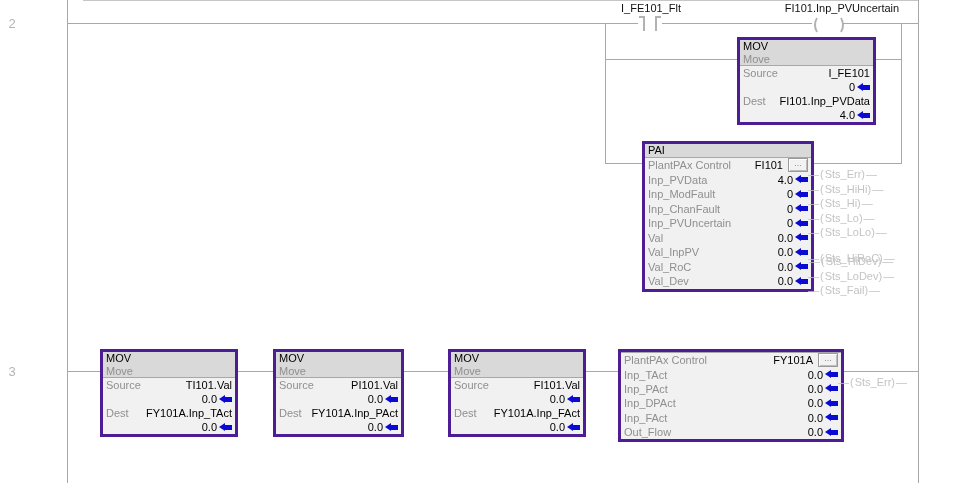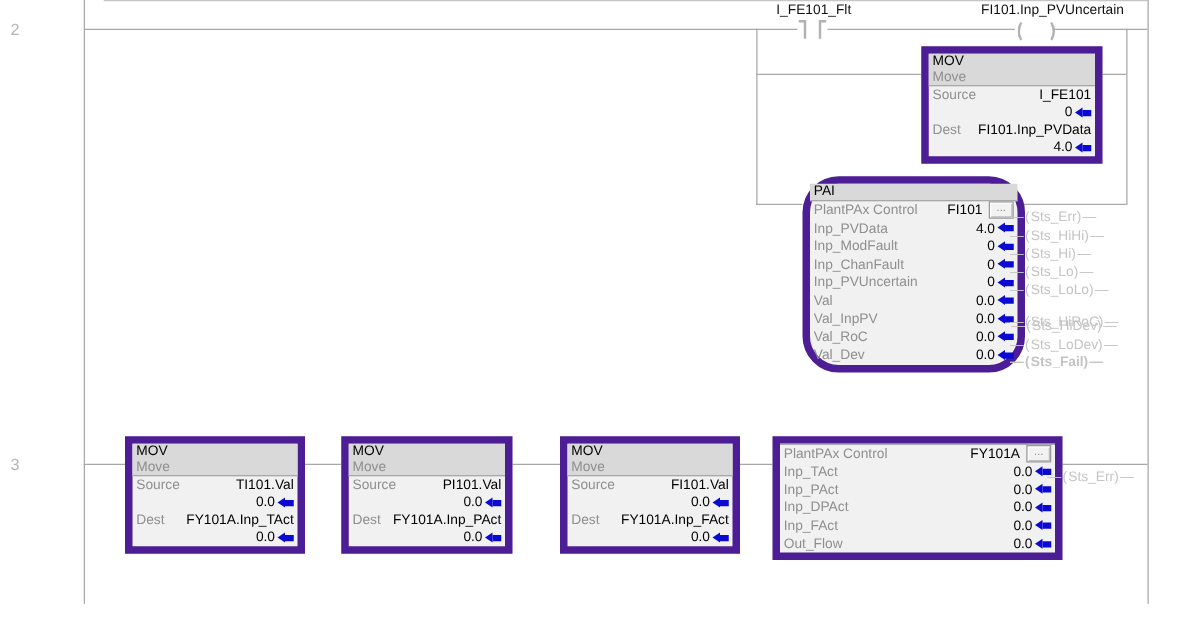--- a/index.html
+++ b/index.html
@@ -11,21 +11,21 @@
   .gap{position:absolute;background:#ffffff;}
   .rungnum{position:absolute;width:24px;text-align:center;font-size:13px;color:#b4b4b4;}
   .oplabel{position:absolute;transform:translateX(-50%);white-space:nowrap;color:#111;}
   
   .cbar{position:absolute;width:2px;height:15px;background:#b2b2b2;}
   .ccap{position:absolute;width:5px;height:2px;background:#b2b2b2;}
   .par{position:absolute;width:10px;height:16px;border:2px solid transparent;border-radius:50%;}
   .par-l{border-left-color:#b2b2b2;}
   .par-r{border-right-color:#b2b2b2;}
   
-  .block{position:absolute;border:6px solid #4c1d95;background:#f1f1f1;}
+  .block{position:absolute;border:3px solid #4c1d95;background:#f1f1f1;}
   .bh{background:#d9d9d9;border-bottom:1px solid #a8a8a8;padding:0 3px;}
   .bh .t{display:block;height:13px;line-height:13px;color:#000;white-space:nowrap;}
   .bh .d{display:block;height:12px;line-height:13px;color:#8f8f8f;white-space:nowrap;overflow:hidden;}
   .brow{display:flex;align-items:center;padding:0 3px;height:14px;white-space:nowrap;}
   .h145 .brow{height:14.5px;}
   .h144 .brow{height:14.4px;}
   .brow .n{color:#8f8f8f;}
   .brow .v{margin-left:auto;color:#000;}
   .arr{position:relative;width:13px;height:9px;margin-left:2px;flex:0 0 13px;}
   .arr::before{content:"";position:absolute;left:0;top:0;width:0;height:0;
@@ -91,21 +91,21 @@
     <div class="brow">
       <span class="n">Dest</span>
       <span class="v">FI101.Inp_PVData</span>
     </div>
     <div class="brow">
       <span class="v">4.0</span>
       <span class="arr"></span>
     </div>
   </div>
 
-  <div class="block h145" style="left:642px;top:141px;width:166px;border-radius:29px;">
+  <div class="block h145" style="left:642px;top:141px;width:166px;">
     <div class="bh">
       <span class="t">PAI</span>
     </div>
     <div class="brow">
       <span class="n">PlantPAx Control</span>
       <span class="v">FI101</span>
       <span class="dots">...</span>
     </div>
     <div class="brow">
       <span class="n">Inp_PVData</span>
@@ -166,21 +166,21 @@
     </div>
   <div class="sts" style="left:808px;top:249px;height:14.5px;align-items:flex-end;">
       <span>Sts_HiRoC</span>
     </div>
   <div class="sts" style="left:809px;top:254px;height:14.5px;">
       <span>Sts_HiDev</span>
     </div>
   <div class="sts" style="left:808px;top:268.5px;height:14.5px;text-align:center;">
       <span>Sts_LoDev</span>
     </div>
-  <div class="sts" style="left:808px;top:283px;height:14.5px;font-weight:bold;">
+  <div class="sts" style="left:808px;top:283px;height:14.5px;">
       <span>Sts_Fail</span>
     </div>
 
   <div class="rungnum" style="left:0;top:364px;">3</div>
 
   <div class="wire" style="left:67px;top:371px;width:33px;height:1px;"></div>
   <div class="wire" style="left:232px;top:371px;width:41px;height:1px;"></div>
   <div class="wire" style="left:398px;top:371px;width:50px;height:1px;"></div>
   <div class="wire" style="left:580px;top:371px;width:38px;height:1px;"></div>
   <div class="wire" style="left:838px;top:371px;width:80px;height:1px;"></div>

